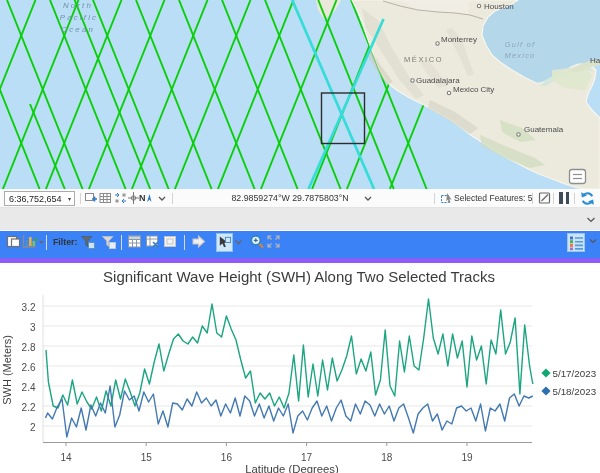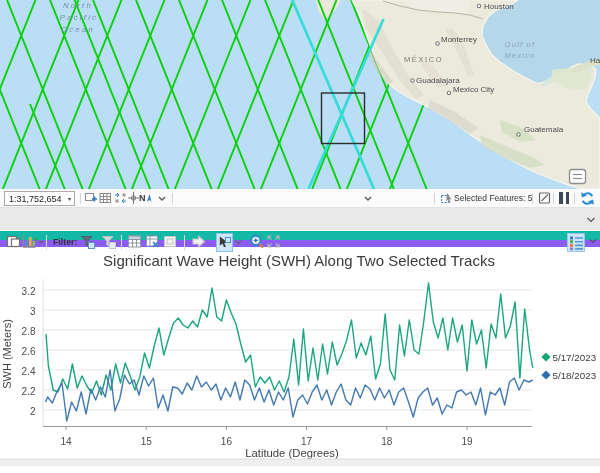--- a/index.html
+++ b/index.html
@@ -9,21 +9,21 @@
 .sic{position:absolute;top:2px}
 .coords{position:absolute;left:180px;width:220px;top:4px;font-size:8.8px;color:#333;text-align:center}
 .sftext{position:absolute;left:454px;top:4px;font-size:8.5px;color:#333}
 .pause{position:absolute;left:559px;top:3px;display:flex;gap:3px}
 .pause span{width:3.5px;height:12px;background:#3d4a57;display:block}
 .tabbar{position:relative;width:600px;height:22px;background:#e9e9e9}
 .tab{position:absolute;left:0;top:0;height:22px;width:176px;background:#efefef;border-right:1px solid #cccccc;display:flex;align-items:center;padding-left:9px}
 .tabtxt{font-size:10.5px;color:#333;white-space:nowrap;display:inline-block;transform:scaleX(0.76);transform-origin:left center}
 .tabx{position:absolute;left:159px;top:7px;font-size:9px;color:#444}
 .tbchev{position:absolute;right:3px;top:6px}
-.toolbar{position:relative;width:600px;height:17px;background:#14b8a6;border-top:1px solid #fcfcfc;border-bottom:7px solid #8b5cf6}
+.toolbar{position:relative;width:600px;height:33px;background:#3b82f6;border-top:1px solid #fcfcfc;border-bottom:5px solid #8b5cf6}
 .tic{position:absolute;top:3px}
 .ptrbtn{position:absolute;left:216px;top:2px;width:17px;height:19px;background:#cfe7fb;border:1px solid #8fc0e8;display:flex;align-items:center;justify-content:center}
 .tsep{position:absolute;top:4px;width:1px;height:15px;background:#d8d8d8}
 .ftxt{position:absolute;left:53px;top:6px;font-size:8.8px;font-weight:bold;color:#333}
 .legendbtn{position:absolute;left:567px;top:2px;width:18px;height:19px;background:#c9e4f9;border:1px solid #9cc5e8;display:flex;align-items:center;justify-content:center}
 </style></head>
 <body>
 <svg width="600" height="189" viewBox="0 0 600 189" style="display:block">
 <rect width="600" height="189" fill="#badef5"></rect>
 <path d="M486,0 L600,0 L600,58 L590,61 L579,65 L571,69 L564,72 L556,76 L548,80 L541,83 L536,83 L524,77 L512,70 L500,62 L492,55 L486,45 L482,35 L483,26 L488,17 Z" fill="#b2d4e6" opacity="0.75"></path>
@@ -95,21 +95,21 @@
 <rect x="321.5" y="93" width="43" height="50.5" fill="none" stroke="#2d2d2d" stroke-width="1.4"></rect>
 <g>
 <rect x="569.5" y="169.5" width="16" height="14" rx="2.5" fill="#fff" stroke="#8f8f8f" stroke-width="1.3"></rect>
 <line x1="573" y1="174.5" x2="582" y2="174.5" stroke="#8f8f8f" stroke-width="1.2"></line>
 <line x1="573" y1="178.5" x2="582" y2="178.5" stroke="#8f8f8f" stroke-width="1.2"></line>
 </g>
 </g>
 </svg>
 <div class="status">
 <div class="scalebox">
-      <span>1:31,752,654</span>
+      <span>6:36,752,654</span>
       <span class="caret">▾</span>
     </div>
 <div class="vsep" style="left:80px"></div>
 <svg class="sic" style="left:84px" width="14" height="14" viewBox="0 0 14 14">
 <rect x="1.5" y="2.5" width="8" height="7" fill="#fff" stroke="#8a8a8a"></rect>
       <path d="M8,8 h5 M10.5,5.5 v5" stroke="#2e7dc3" stroke-width="1.6" fill="none"></path>
     </svg>
 <svg class="sic" style="left:99px" width="13" height="14" viewBox="0 0 13 14">
 <rect x="1" y="2.5" width="10.5" height="9" fill="#fff" stroke="#8a8a8a"></rect>
       <path d="M1,5.5 h10.5 M1,8.5 h10.5 M4.5,2.5 v9 M8,2.5 v9" stroke="#8a8a8a"></path>
@@ -125,20 +125,21 @@
       <circle cx="6.5" cy="7" r="2.2" fill="none" stroke="#7a7a7a"></circle>
     </svg>
 <svg class="sic" style="left:138px" width="15" height="14" viewBox="0 0 15 14">
 <text x="1" y="10" font-size="9" font-weight="bold" fill="#333" font-family="Liberation Sans,sans-serif">N</text>
       <path d="M9,11 L11.5,3 L13.5,11 L11.5,8.7 Z" fill="#2e7dc3"></path>
     </svg>
 <svg class="sic" style="left:157px" width="10" height="14" viewBox="0 0 10 14">
       <path d="M2,6 l3,3 3,-3" stroke="#555" stroke-width="1.3" fill="none"></path>
     </svg>
 <div class="vsep" style="left:172px"></div>
+<div class="coords">82.9859274°W 29.7875803°N</div>
 <svg class="sic" style="left:363px" width="10" height="14" viewBox="0 0 10 14">
       <path d="M2,6 l3,3 3,-3" stroke="#555" stroke-width="1.3" fill="none"></path>
     </svg>
 <div class="vsep" style="left:434px"></div>
 <svg class="sic" style="left:440px" width="13" height="14" viewBox="0 0 13 14">
 <rect x="1.5" y="4.5" width="7" height="7" fill="none" stroke="#2e7dc3" stroke-dasharray="2 1.2"></rect>
       <path d="M7,2 L11.5,8.5 L9.3,8.2 L10.6,11.3 L9.2,11.9 L7.9,8.8 L6.3,10.2 Z" fill="#8a8a8a"></path>
     </svg>
 <div class="sftext">Selected Features: 5</div>
 <div class="vsep" style="left:532px"></div>

